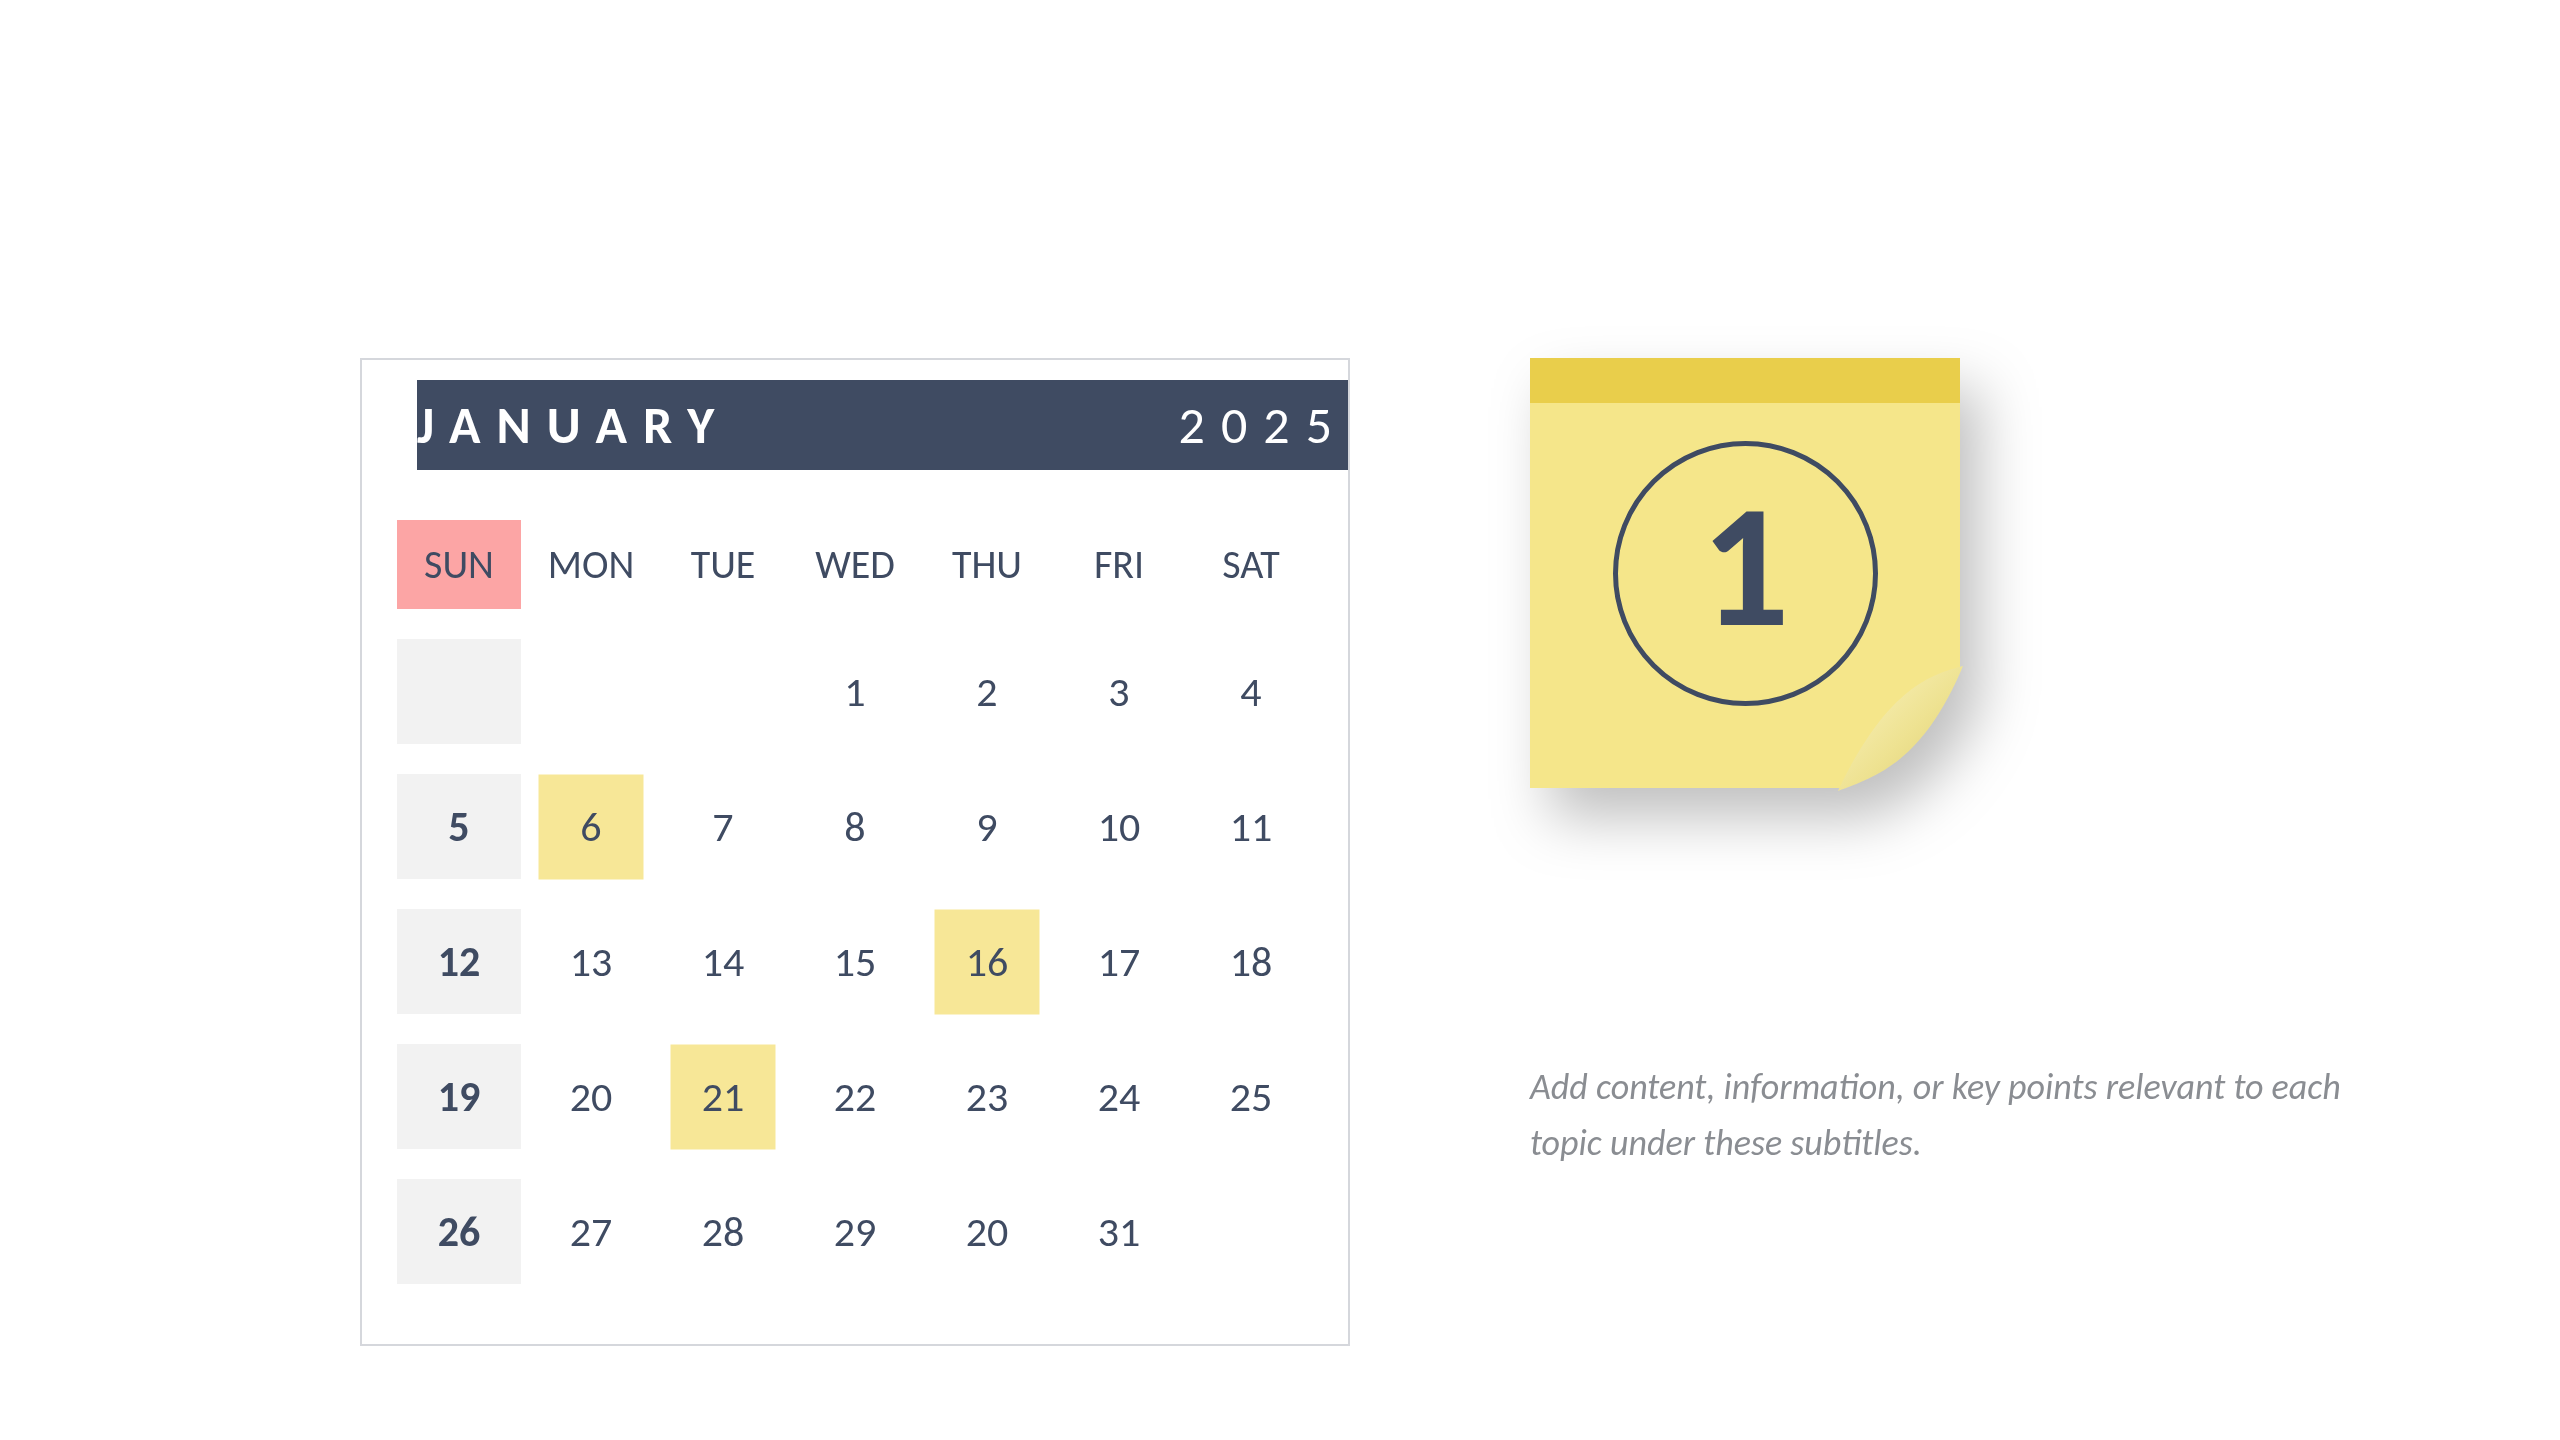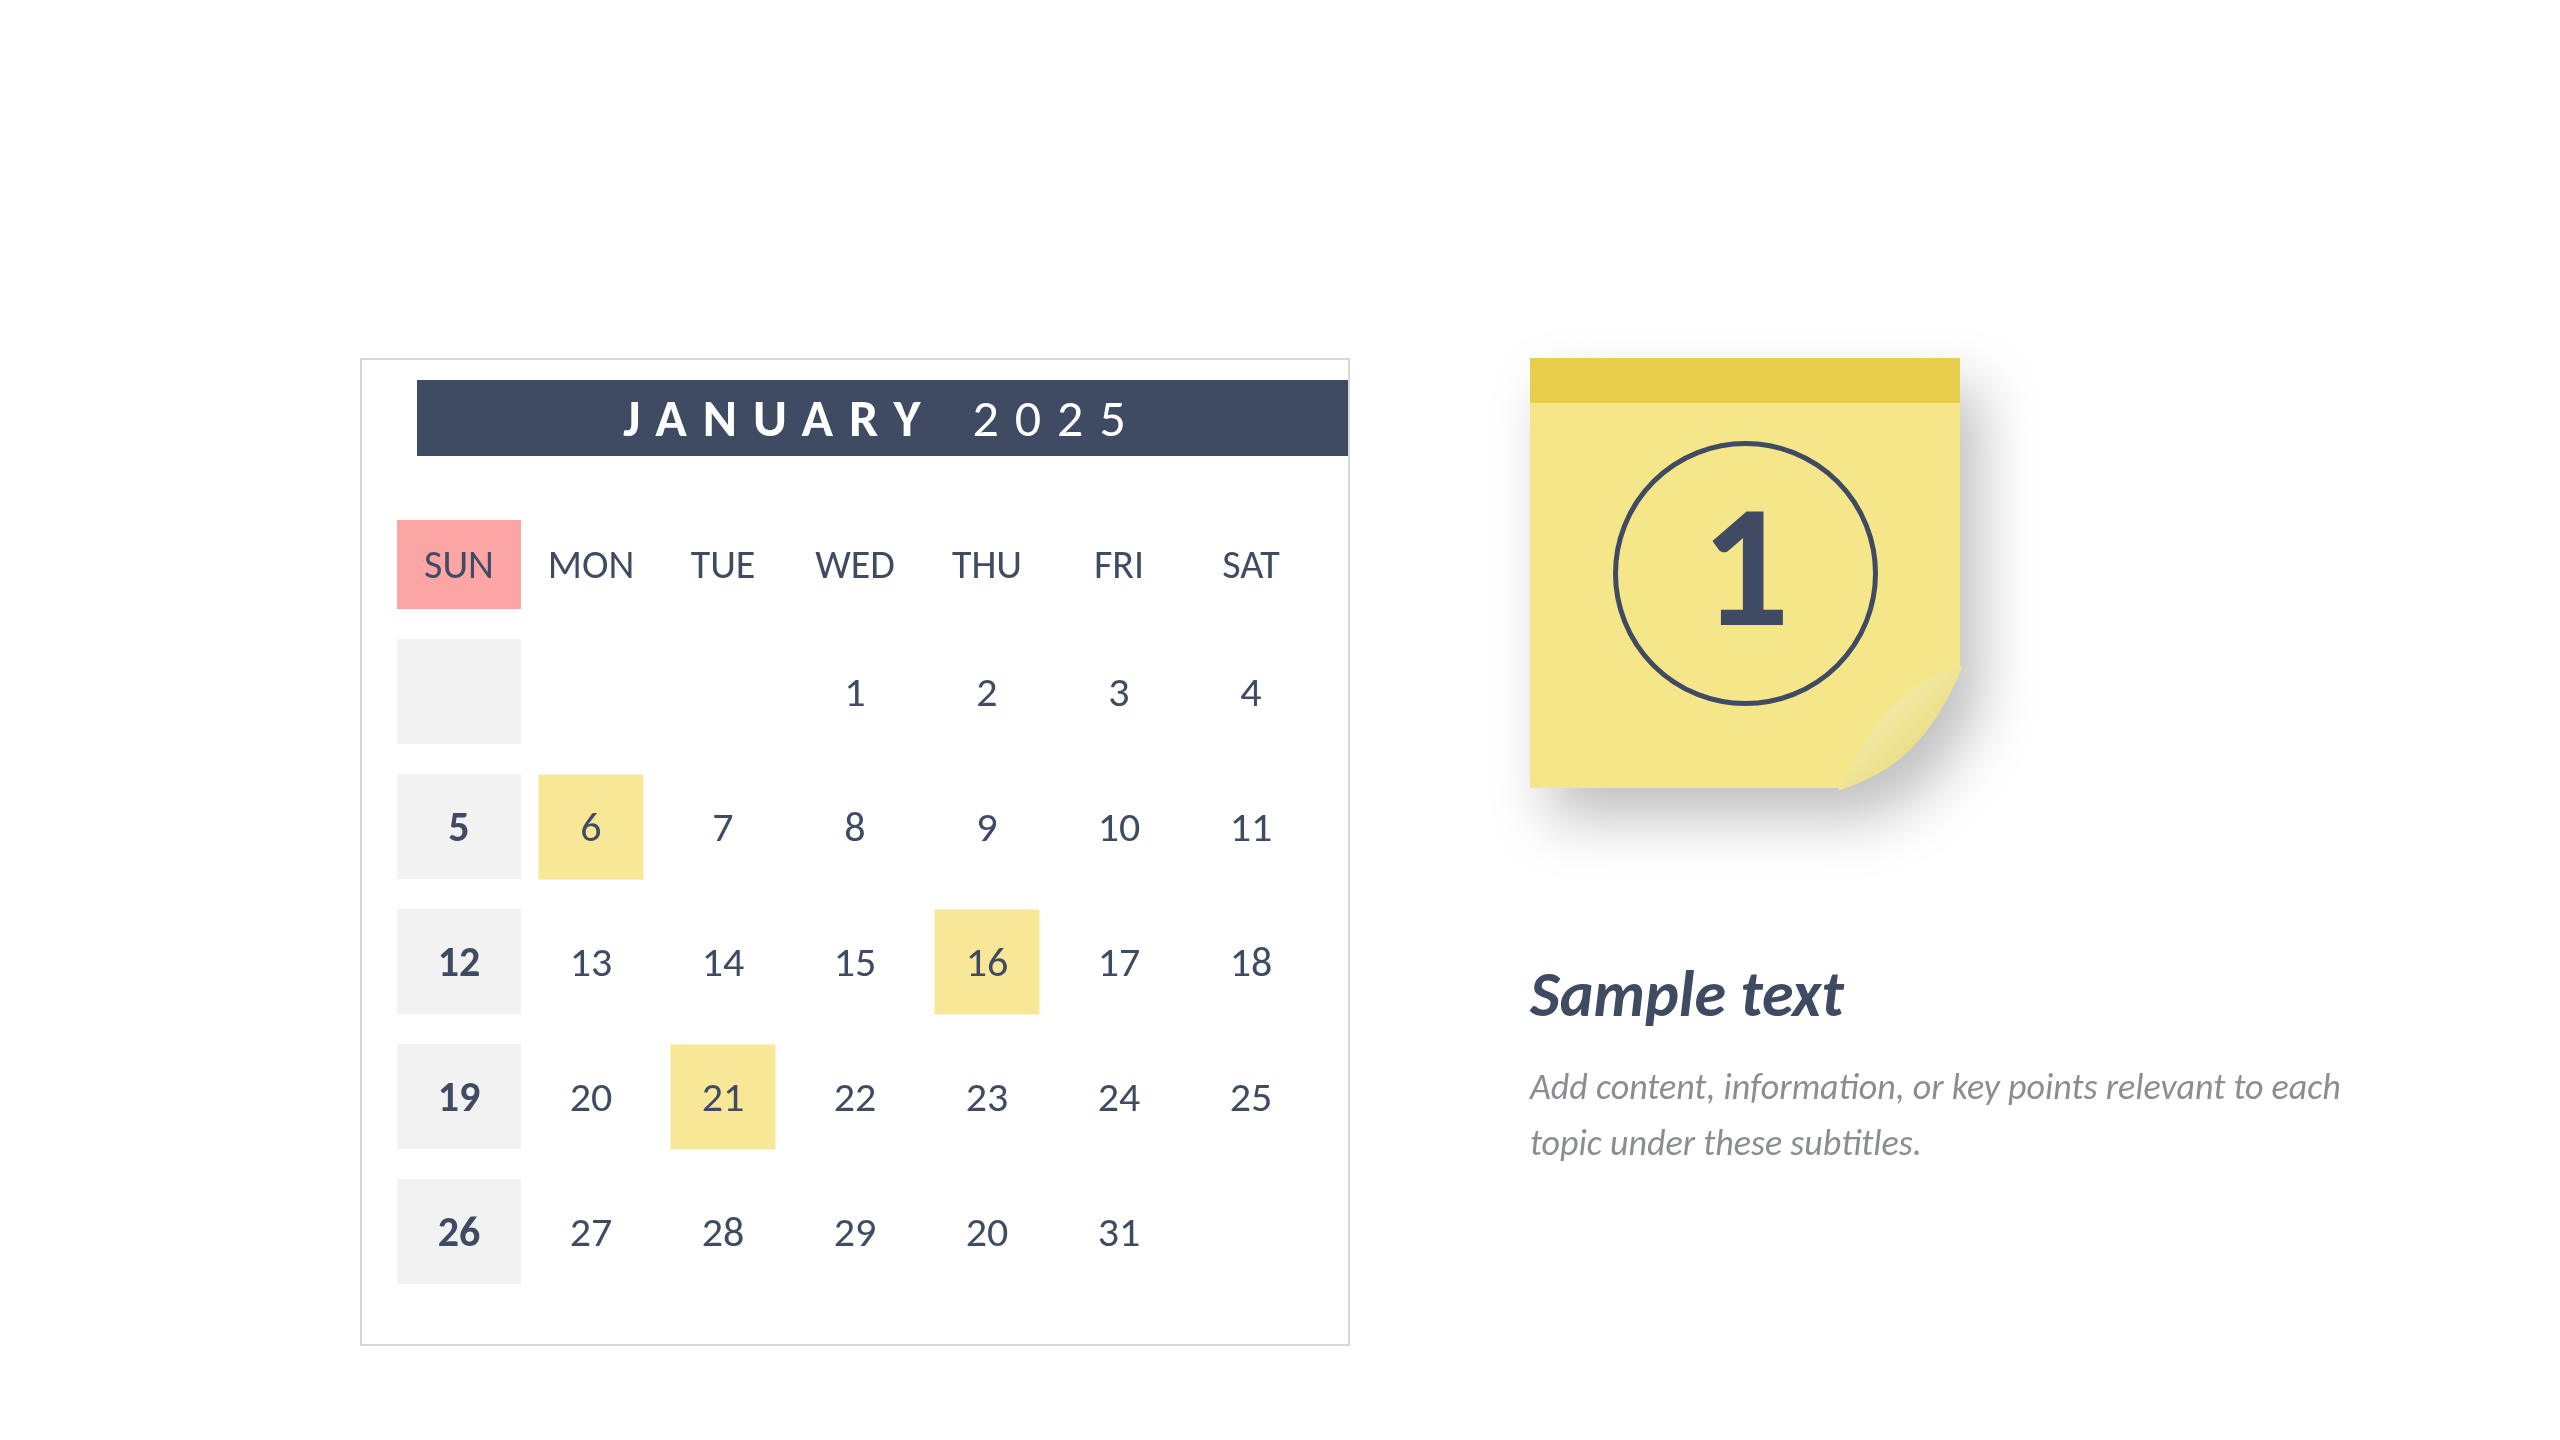--- a/index.html
+++ b/index.html
@@ -1,20 +1,20 @@
 <!DOCTYPE html>
 <html><head>
 <meta charset="utf-8">
 <style>
   * { box-sizing: border-box; margin: 0; padding: 0; }
   html, body { width: 2560px; height: 1440px; background: #fff; font-family: "Segoe UI", "Calibri", Arial, sans-serif; color: #333; }
   .slide { position: relative; width: 2560px; height: 1440px; }
   .page-title { position: absolute; left: 155px; top: 100px; font-size: 70px; font-weight: 400; color: #333; letter-spacing: 1px; }
   .calendar { position: absolute; left: 360px; top: 358px; width: 990px; height: 988px; background: #fff; border: 2px solid #d5d7dc; }
-  .cal-head { position: absolute; left: 55px; right: 0; top: 20px; height: 76px; background: #3f4b62; display: flex; align-items: center; justify-content: center; }
+  .cal-head { position: absolute; left: 55px; right: 0; top: 20px; height: 90px; background: #3f4b62; display: flex; align-items: center; justify-content: space-between; }
   .cal-month { color: #fff; font-size: 52px; font-weight: 600; letter-spacing: 16px; }
   .cal-year { color: #fff; font-size: 52px; font-weight: 300; letter-spacing: 16px; margin-left: 36px; }
   .cal-grid { position: absolute; left: 35px; right: 35px; top: 160px; display: grid; grid-template-columns: repeat(7, 1fr); row-gap: 30px; column-gap: 8px; }
   .day-head { font-size: 40px; font-weight: 400; color: #3f4b62; text-align: center; padding: 20px 0; }
   .day-head.sunday { background: #fca5a5; font-weight: 500; }
   .day-cell { height: 105px; display: flex; align-items: center; justify-content: center; font-size: 42px; color: #3f4b62; font-weight: 400; position: relative; }
   .day-cell.sunday { background: #f2f2f2; font-weight: 600; }
   .day-cell.empty { }
   .day-cell .hl { position: absolute; left: 50%; top: 50%; transform: translate(-50%, -50%); width: 105px; height: 105px; background: #f7e797; z-index: 0; }
   .day-cell span { position: relative; z-index: 1; }
@@ -163,15 +163,14 @@
             <stop offset="0%" stop-color="#fbf4c6"></stop>
             <stop offset="55%" stop-color="#eee291"></stop>
             <stop offset="100%" stop-color="#dccb6d"></stop>
           </linearGradient>
         </defs>
         <path d="M125 0 C 95 8 50 20 0 125 C 40 110 85 95 125 0 Z" fill="url(#cg)"></path>
       </svg>
     </div>
   </div>
 
-  <div class="note-title">Sample text</div>
   <div class="note-body">Add content, information, or key points relevant to each topic under these subtitles.</div>
 </div>
 
 </body></html>

